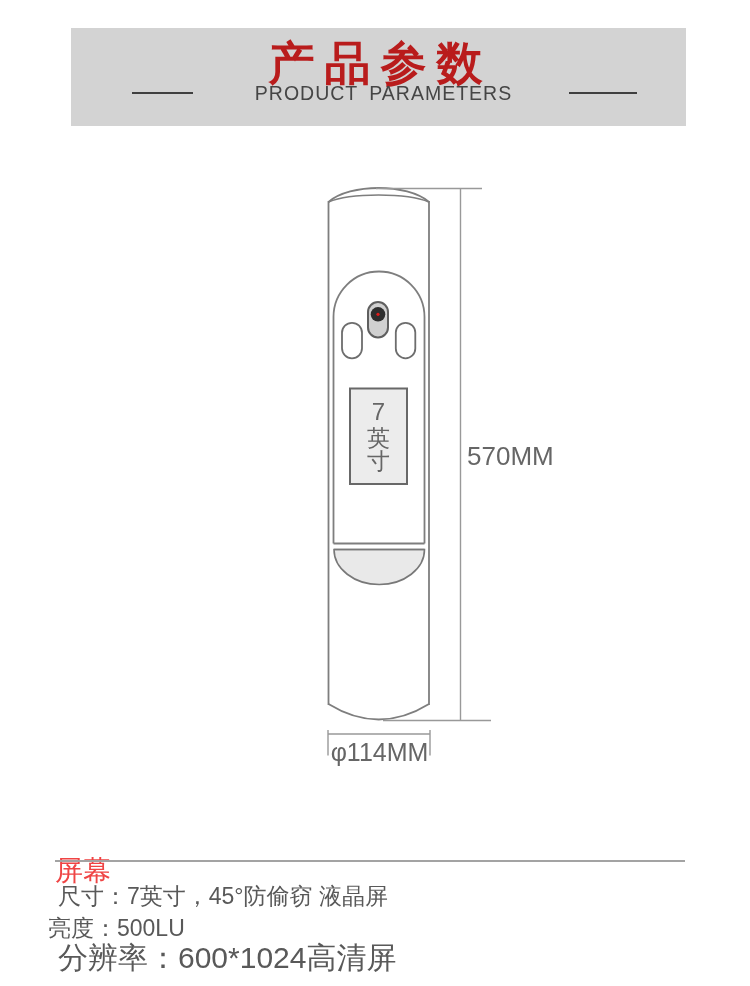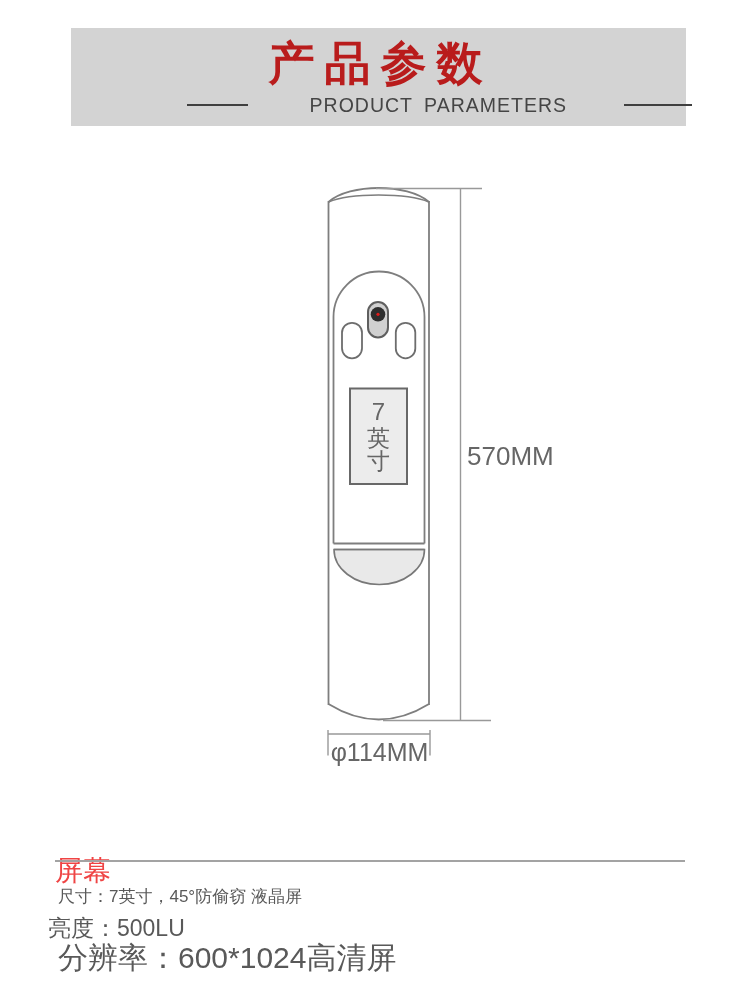--- a/index.html
+++ b/index.html
@@ -7,21 +7,21 @@
        font-family:"Liberation Sans",sans-serif;overflow:hidden;}
   .abs{position:absolute;}
 </style>
 </head>
 <body>
 
 <div class="abs" style="left:71px;top:28px;width:615px;height:98px;background:#d3d3d3;"></div>
 
 <div class="abs" style="left:73px;top:39px;width:615px;text-align:center;font-size:46px;font-weight:bold;color:#b91c1c;letter-spacing:10px;line-height:48px;">产品参数</div>
 
-<div class="abs" style="left:77px;top:96px;width:615px;height:18px;display:flex;align-items:center;justify-content:flex-end;gap:48px;">
+<div class="abs" style="left:77px;top:84px;width:615px;height:18px;display:flex;align-items:center;justify-content:center;gap:48px;">
   <span style="display:inline-block;width:61px;height:2px;background:#3f3f3f;"></span>
   <span style="font-size:19.5px;color:#454545;letter-spacing:1px;word-spacing:5px;margin-left:14px;margin-right:9px;">PRODUCT PARAMETERS</span>
   <span style="display:inline-block;width:68px;height:2px;background:#3f3f3f;"></span>
 </div>
 
 <svg class="abs" style="left:0;top:0;" width="750" height="986" viewBox="0 0 750 986" fill="none">
 
   <path d="M328.5,201 V705" stroke="#7e7e7e" stroke-width="1.8"></path>
 
   <path d="M429,201 V705" stroke="#7e7e7e" stroke-width="1.8"></path>
@@ -72,17 +72,17 @@
 
   <path d="M430,730 V755.5" stroke="#999999" stroke-width="1.4"></path>
 
   <text x="379.5" y="760.5" font-size="25" fill="#666666" text-anchor="middle" font-family="Liberation Sans, sans-serif">φ114MM</text>
 </svg>
 
 <div class="abs" style="left:55px;top:854px;font-size:28px;color:#ef4444;line-height:34px;">屏幕</div>
 
 <div class="abs" style="left:55px;top:860px;width:630px;height:2px;background:#a3a3a3;"></div>
 
-<div class="abs" style="left:58px;top:885px;font-size:17px;color:#595959;line-height:23px;">尺寸：7英寸，45°防偷窃 液晶屏</div>
+<div class="abs" style="left:58px;top:885px;font-size:23px;color:#595959;line-height:23px;">尺寸：7英寸，45°防偷窃 液晶屏</div>
 
 <div class="abs" style="left:48px;top:917px;font-size:23px;color:#595959;line-height:23px;">亮度：500LU</div>
 
 <div class="abs" style="left:58px;top:946px;font-size:30px;color:#595959;line-height:23px;">分辨率：600*1024高清屏</div>
 
 </body></html>

